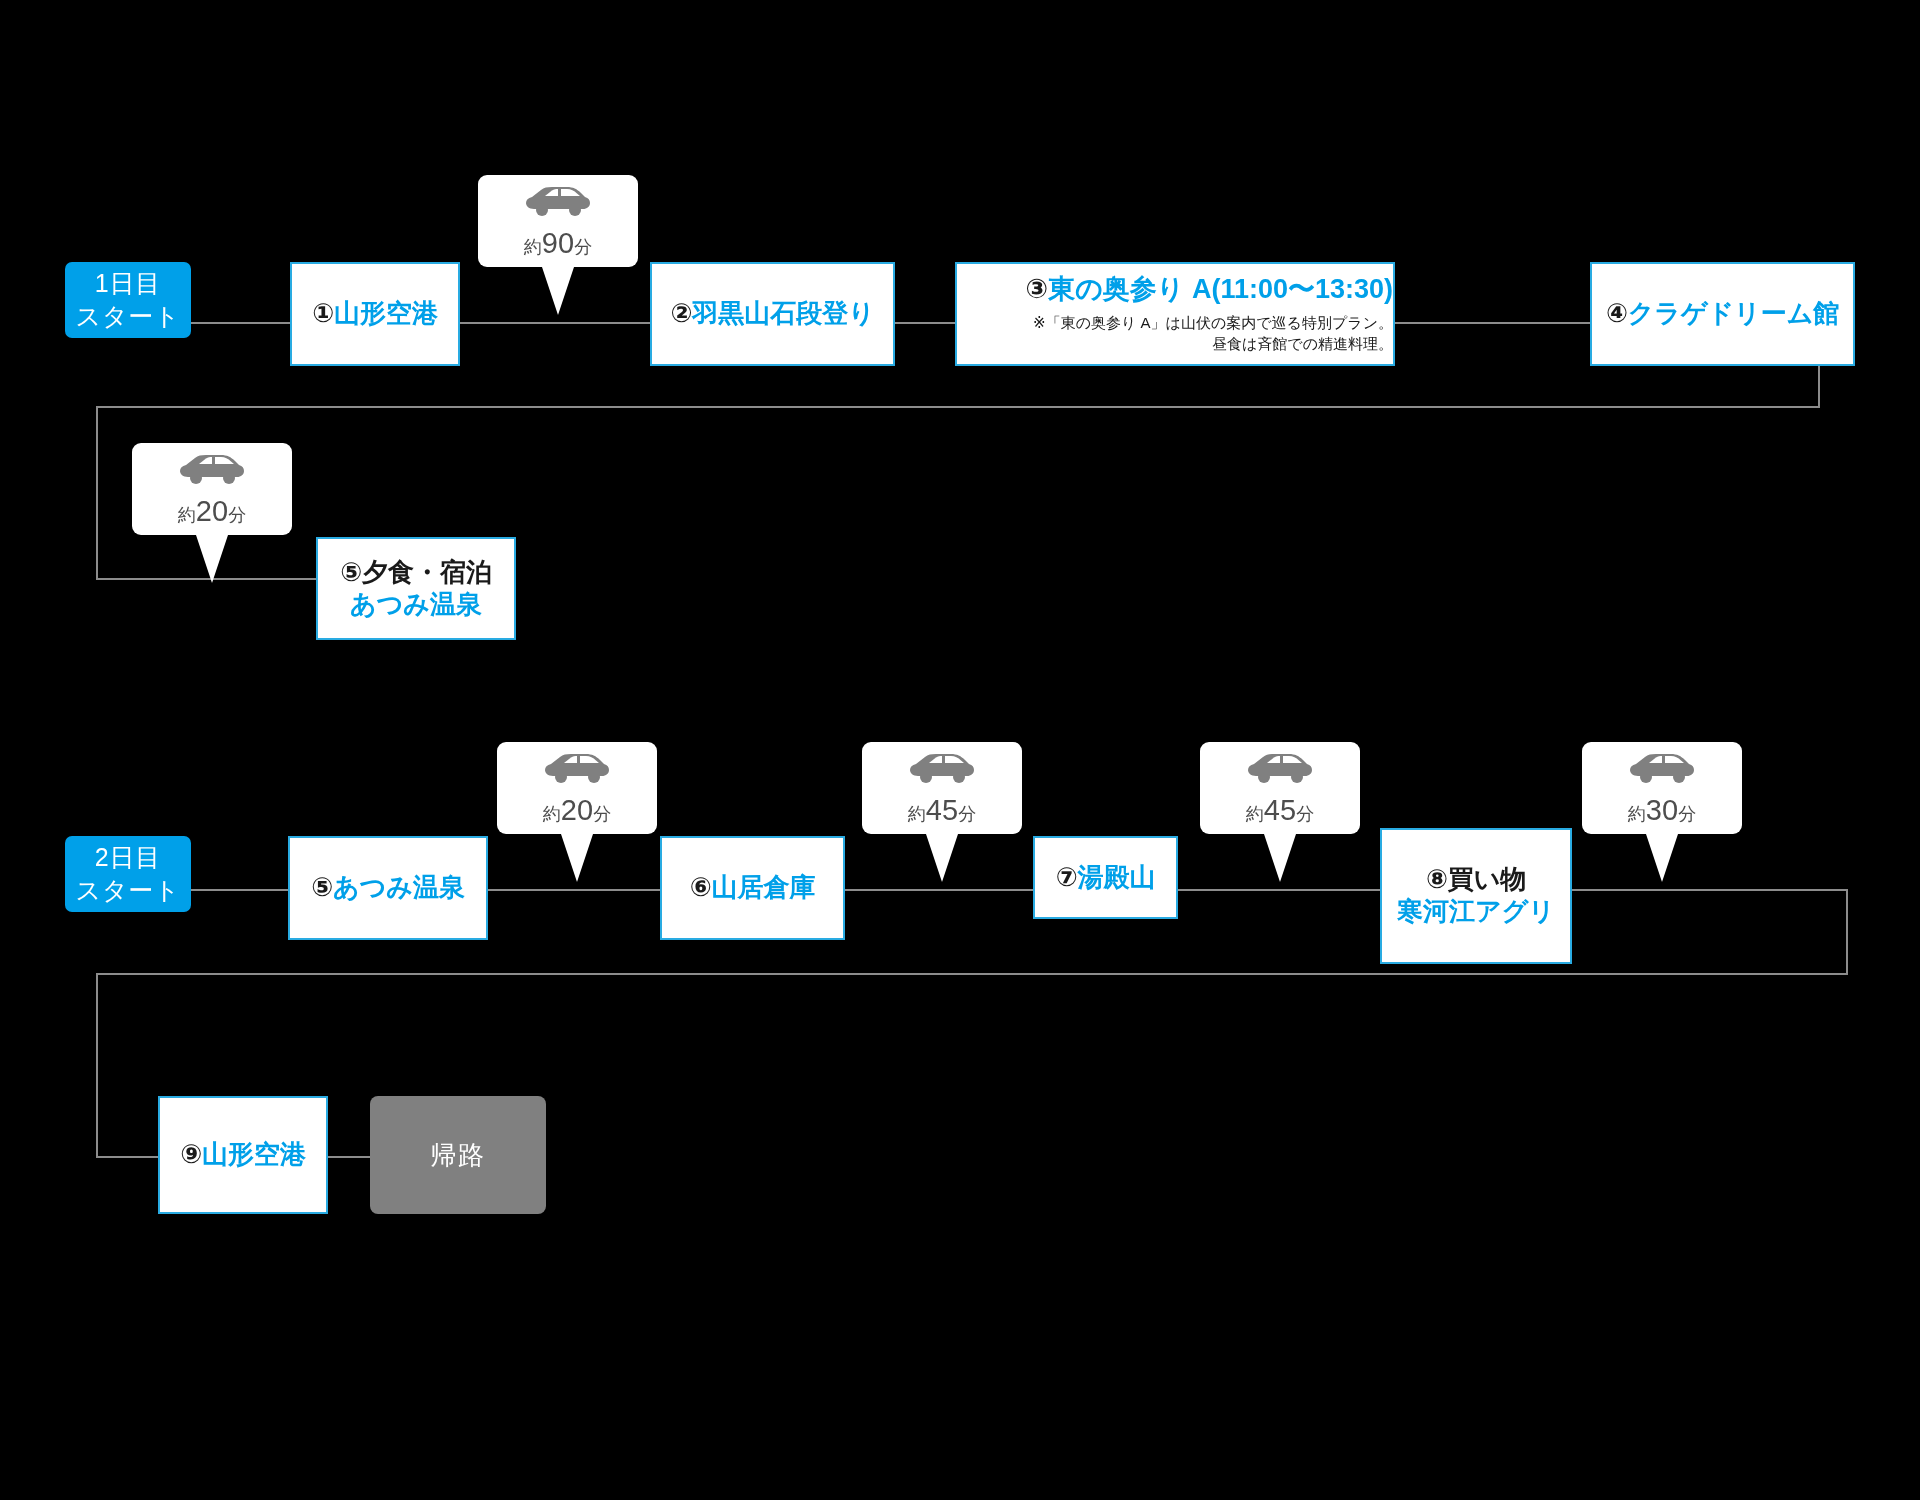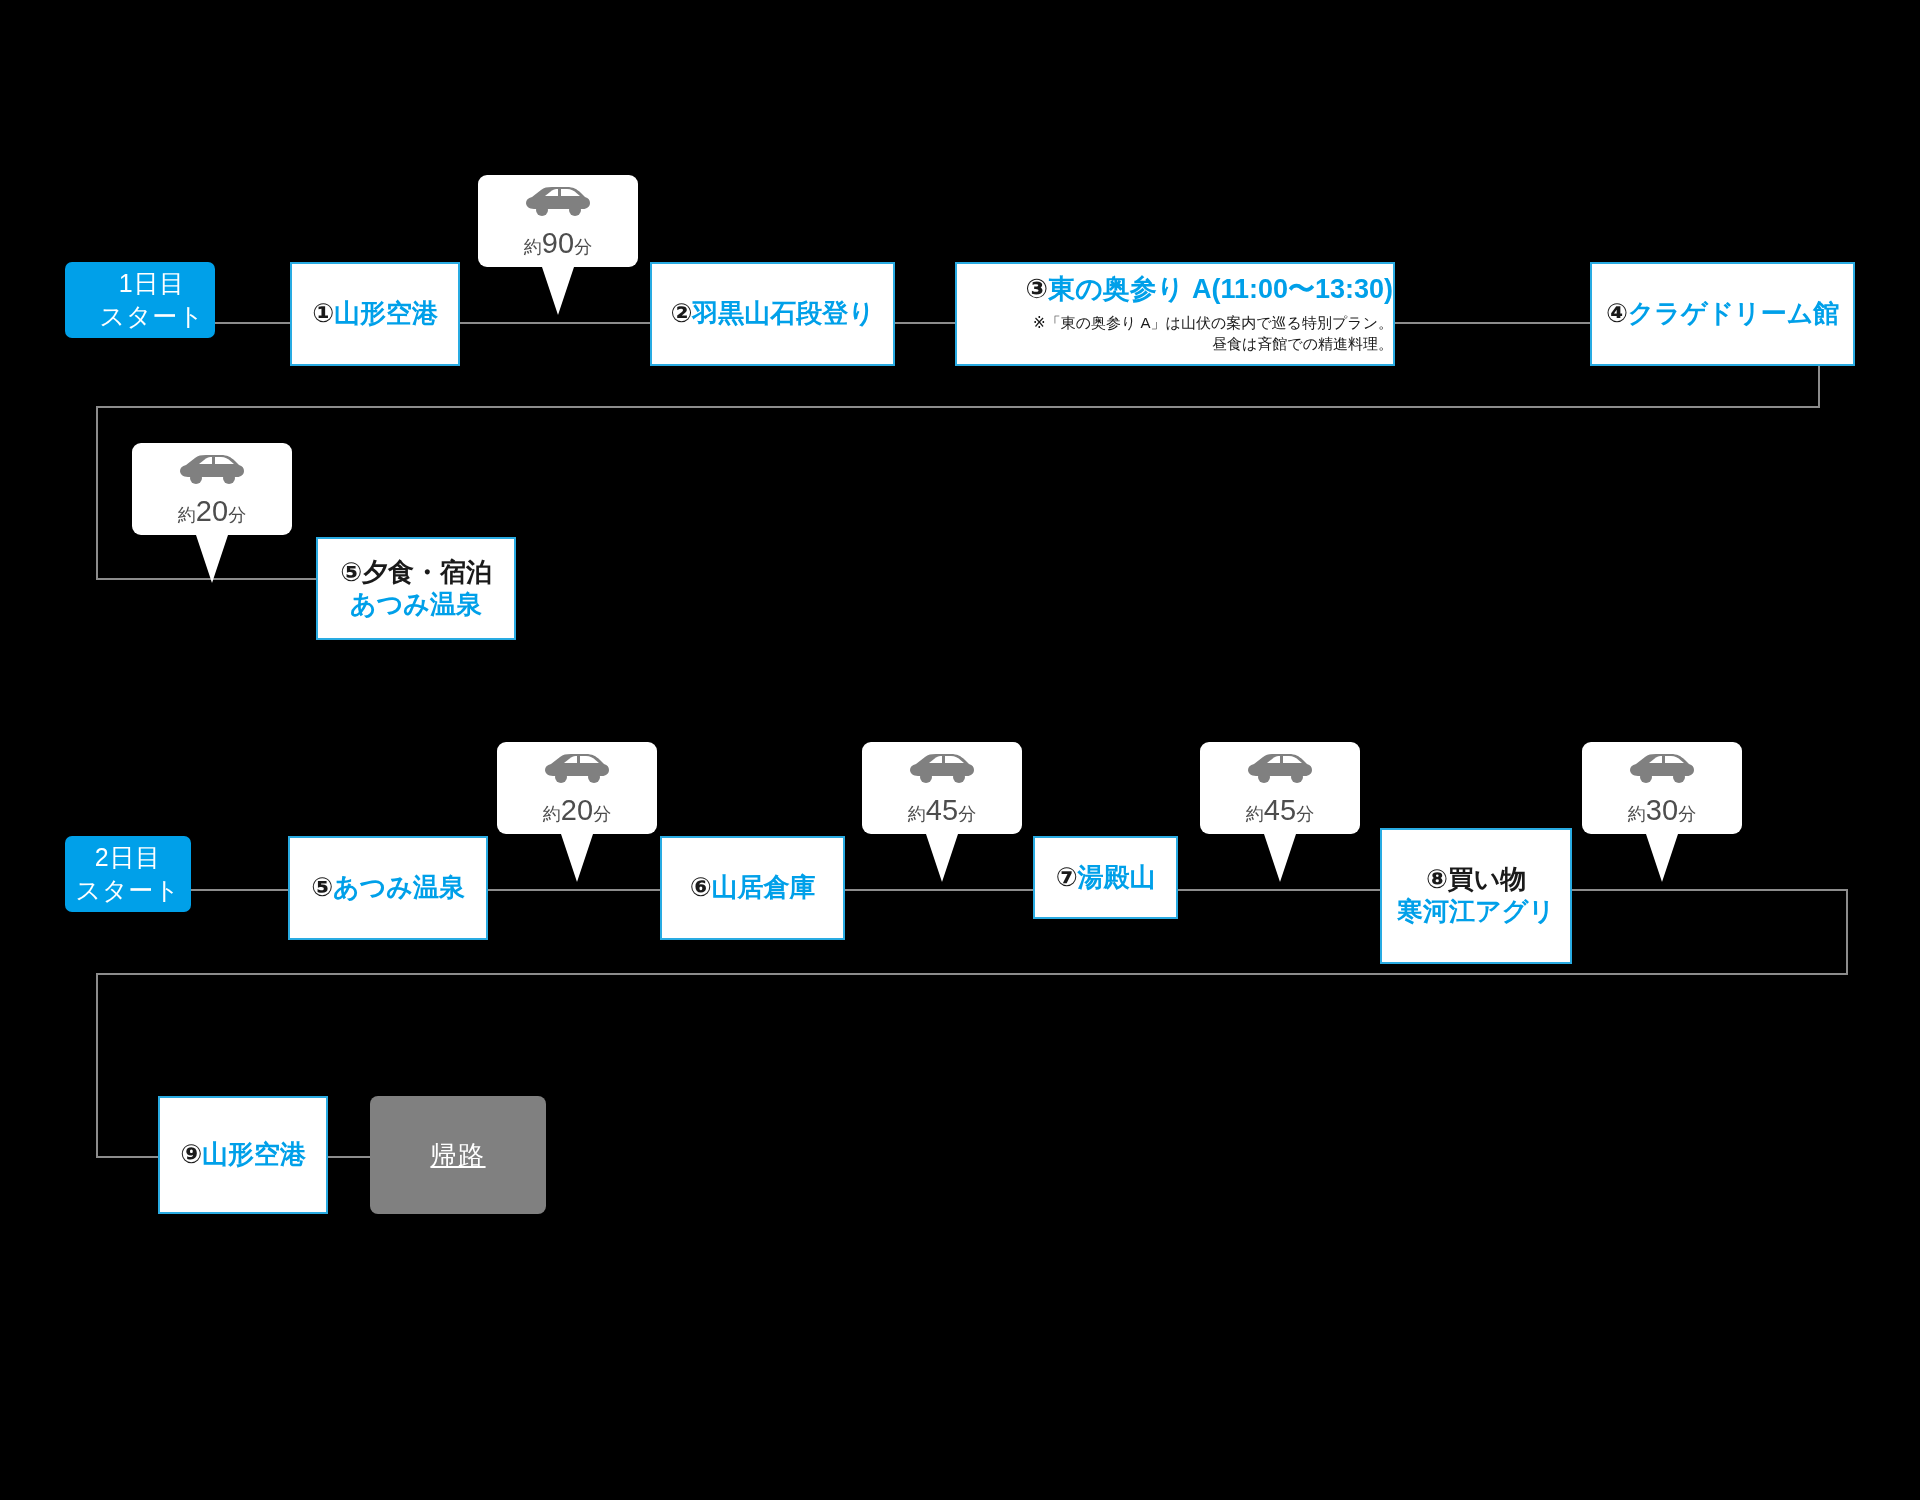--- a/index.html
+++ b/index.html
@@ -55,21 +55,21 @@
 <body>
 
 <div id="stage">
 
   <div class="hline" style="left:190px;top:322px;width:1630px;"></div>
   <div class="vline" style="left:1818px;top:322px;height:86px;"></div>
   <div class="hline" style="left:96px;top:406px;width:1724px;"></div>
   <div class="vline" style="left:96px;top:406px;height:174px;"></div>
   <div class="hline" style="left:96px;top:578px;width:220px;"></div>
 
-  <div class="daychip" style="left:65px;top:262px;width:126px;height:76px;padding-left:24px;">
+  <div class="daychip" style="left:65px;top:262px;width:126px;height:76px;">
     <span class="l1">1日目</span>
     <span class="l2">スタート</span>
   </div>
 
   <div class="node" style="left:290px;top:262px;width:170px;height:104px;">
     <div class="ttl">
       <span class="num">①</span><span>山形空港</span>
     </div>
   </div>
 
@@ -165,21 +165,21 @@
     </div>
     <div class="subblue">寒河江アグリ</div>
   </div>
 
   <div class="node" style="left:158px;top:1096px;width:170px;height:118px;">
     <div class="ttl">
       <span class="num">⑨</span><span>山形空港</span>
     </div>
   </div>
 
-  <div class="endbox" style="left:370px;top:1096px;width:176px;height:118px;text-decoration:underline;">
+  <div class="endbox" style="left:370px;top:1096px;width:176px;height:118px;">
     <span>帰路</span>
   </div>
 
   <div class="bubble" style="left:497px;top:742px;width:160px;height:92px;">
     <span class="carwrap">
       <svg viewBox="0 0 66 34" width="66" height="34" aria-hidden="true">
         <path fill="#808080" d="M9 24 C4 24 1 21 1 18 C1 15 3 13 7 12 L16 5 C19 2.6 22 2 27 2 L42 2 C48 2 52 4 56 8 L60 12 C63.5 13 65 15 65 18 C65 21.5 62 24 58 24 Z"></path>
         <path fill="#ffffff" d="M20 11 L27 5.5 C29 4.2 31 4 33 4 L33 11 Z"></path>
         <path fill="#ffffff" d="M36 4 L42 4 C46 4 49 5.5 52 8.5 L55 11 L36 11 Z"></path>
         <circle cx="17" cy="25" r="6" fill="#808080"></circle>

